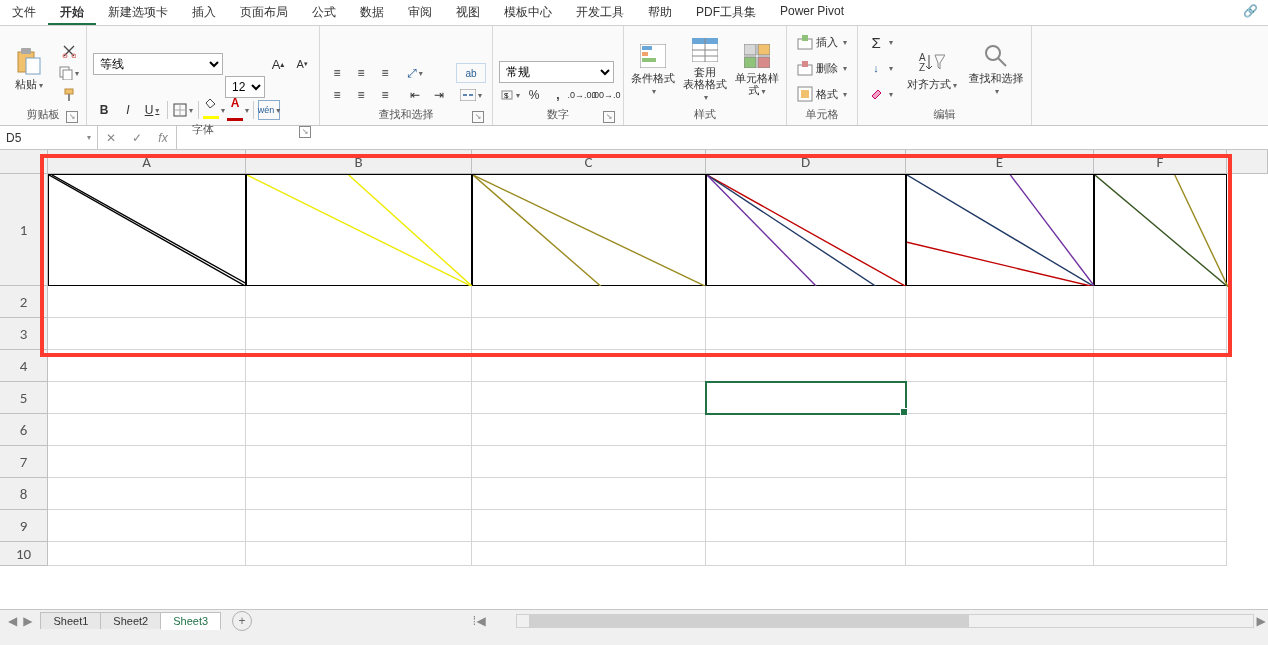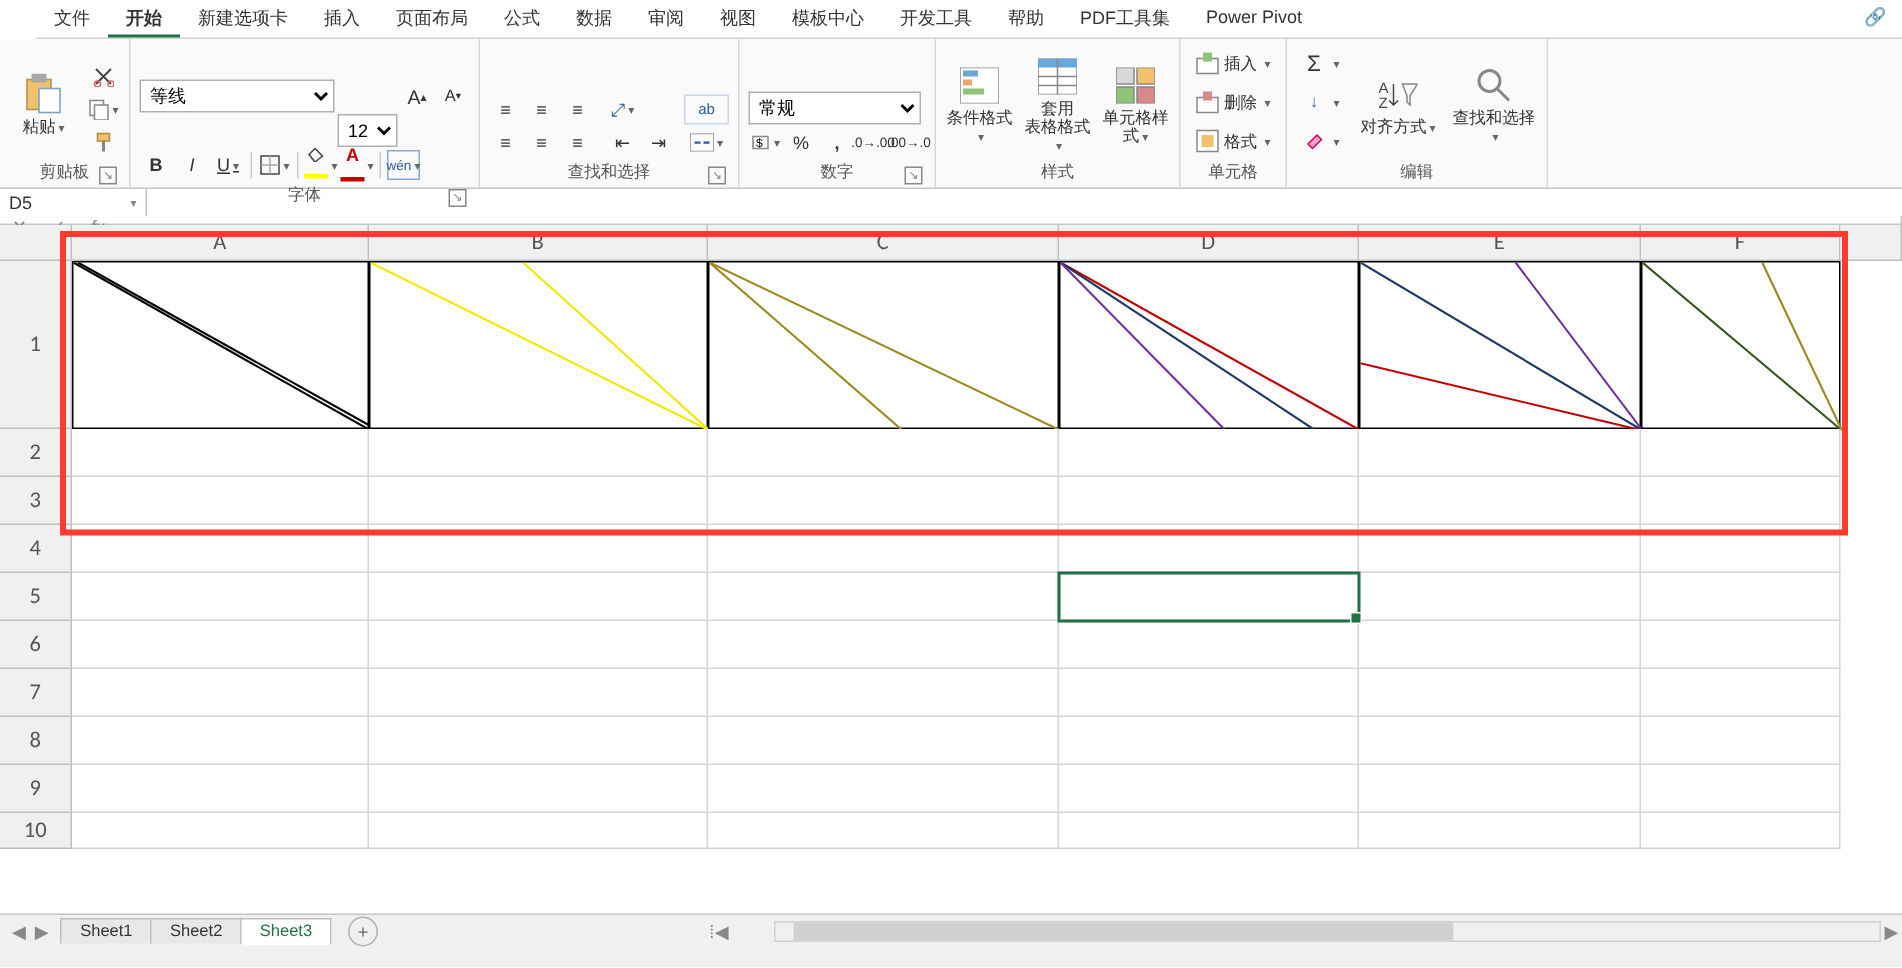--- a/index.html
+++ b/index.html
@@ -1,19 +1,19 @@
 <!DOCTYPE html>
 <html><head>
 <meta charset="utf-8">
 <style>
   * { box-sizing: border-box; margin: 0; padding: 0; }
   body { font-family: "Microsoft YaHei", "Segoe UI", sans-serif; font-size: 12px; background: #fff; color: #333; overflow: hidden; width: 1268px; height: 645px; }
   
   
-  .menubar { display: flex; height: 26px; background: #fff; border-bottom: 1px solid #d0d0d0; align-items: stretch; margin-left: 24px; }
+  .menubar { display: flex; height: 26px; background: #fff; border-bottom: 1px solid #d0d0d0; align-items: stretch; }
   .menubar .tab { padding: 4px 12px; cursor: pointer; color: #333; }
   .menubar .tab.active { background: #fff; font-weight: bold; border-bottom: 2px solid #217346; }
   .menubar .share { margin-left: auto; padding: 4px 10px; color: #7fba00; }
   
   
   .ribbon { display: flex; height: 100px; border-bottom: 1px solid #c6c6c6; background: #fafafa; }
   .group { display: flex; flex-direction: column; border-right: 1px solid #d8d8d8; padding: 4px 6px 0 6px; }
   .group-body { flex: 1; display: flex; align-items: flex-end; gap: 6px; }
   .group-label { text-align: center; font-size: 11px; color: #555; padding: 2px 0 3px 0; position: relative; }
   .group-label .dialog-launcher { position: absolute; right: 2px; bottom: 2px; width: 12px; height: 12px; border: 1px solid #888; font-size: 8px; line-height: 9px; color: #888; }
@@ -29,21 +29,21 @@
   .fontname { width: 130px; }
   .fontsize { width: 40px; margin-top: 46px; }
   .numfmt { width: 115px; }
   .drop::after { content: "▾"; font-size: 8px; margin-left: 2px; color: #666; }
   .color-bar { display: inline-block; width: 16px; height: 3px; margin-top: -2px; }
   
   .cell-btn { display: flex; align-items: center; gap: 3px; height: 22px; padding: 0 4px; font-size: 11px; }
   .cell-btn .ic-s { width: 16px; height: 16px; display: flex; align-items: center; justify-content: center; }
   
   
-  .fbar { display: flex; height: 24px; border-bottom: 1px solid #c6c6c6; align-items: stretch; background: #fff; flex-direction: column; }
+  .fbar { display: flex; height: 24px; border-bottom: 1px solid #c6c6c6; align-items: stretch; background: #fff; }
   .namebox { width: 98px; border-right: 1px solid #c6c6c6; padding: 2px 6px; display: flex; align-items: center; justify-content: space-between; }
   .namebox::after { content: "▾"; font-size: 8px; color: #888; }
   .fbar-btns { display: flex; border-right: 1px solid #c6c6c6; }
   .fbar-btn { width: 26px; display: flex; align-items: center; justify-content: center; color: #888; }
   .fx-input { flex: 1; border: none; padding: 2px 6px; outline: none; }
   
   
   .grid-wrap { position: relative; height: 459px; overflow: hidden; }
   .corner { position: absolute; left: 0; top: 0; width: 48px; height: 24px; border-right: 1px solid #c0c0c0; border-bottom: 1px solid #c0c0c0; background: #f0f0f0; }
   .colheads { position: absolute; left: 48px; top: 0; right: 0; height: 24px; display: flex; }

